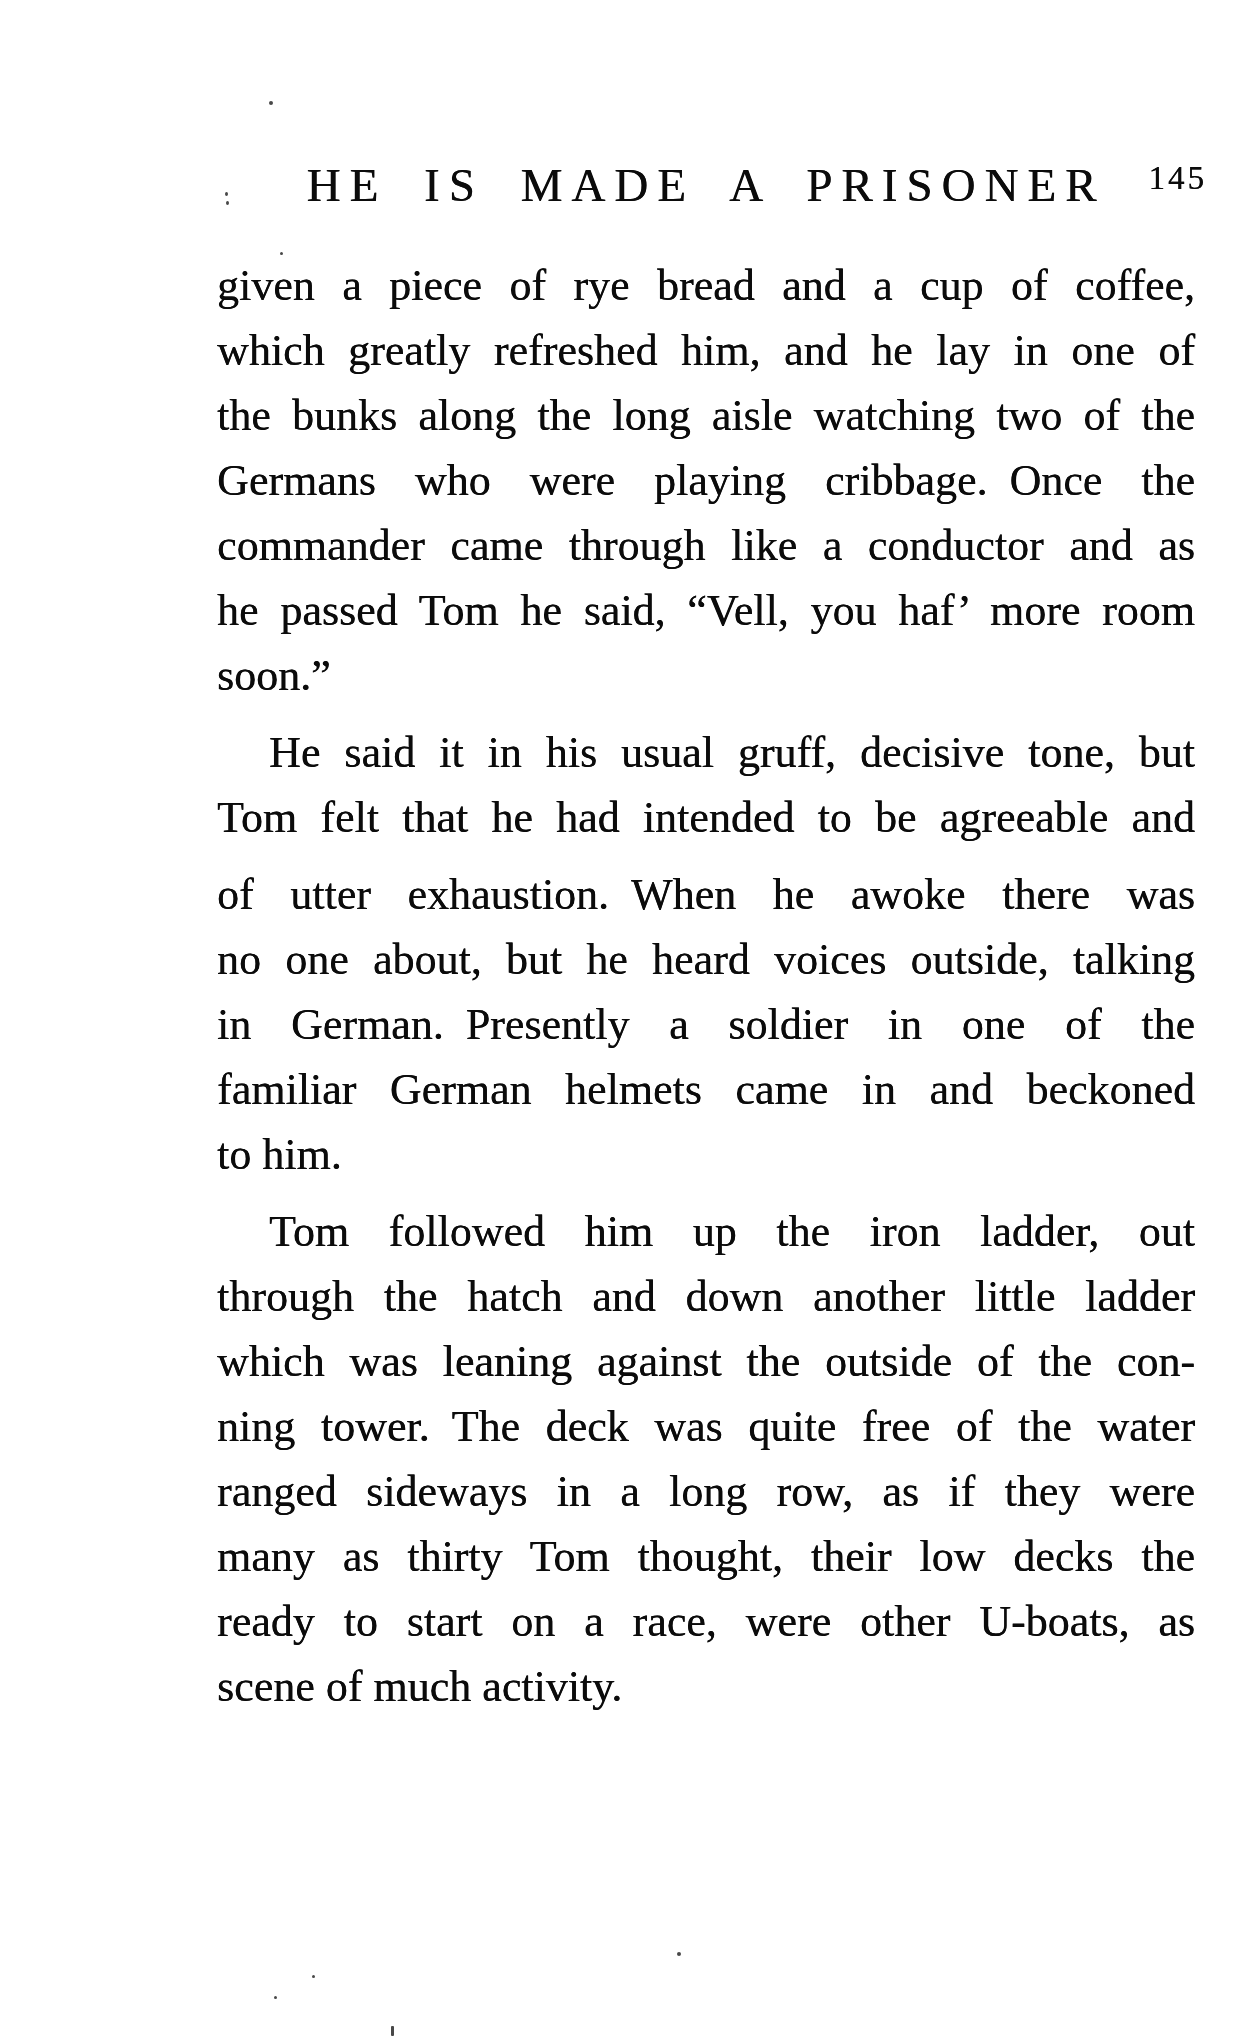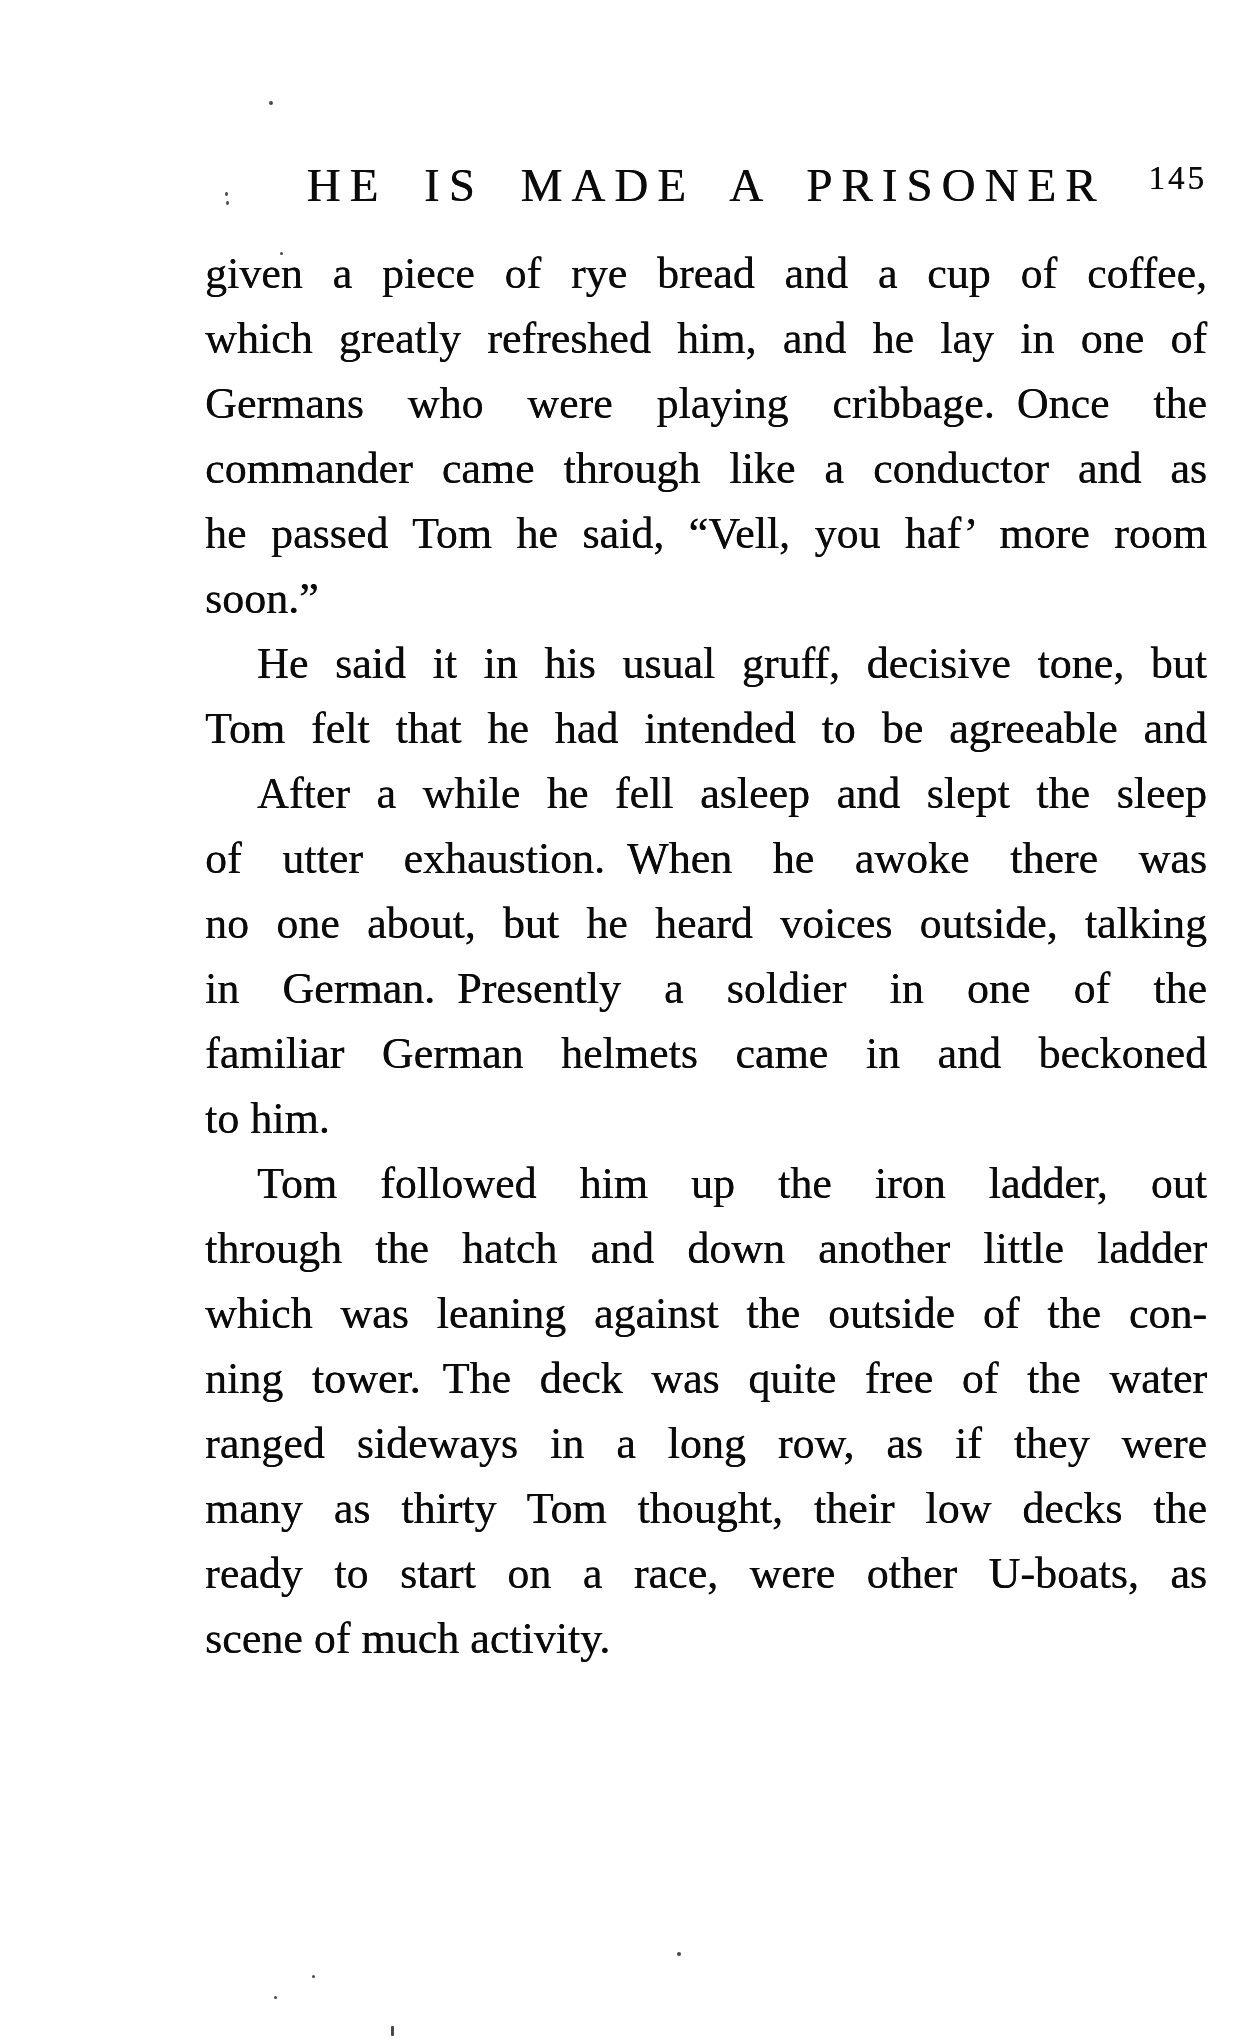--- a/index.html
+++ b/index.html
@@ -37,21 +37,21 @@
   }
   
   .text-block {
     position:absolute;
     left:205px; top:241px;
     width:1002px;
     font-size:44px;
     line-height:65px;
     text-shadow:0.35px 0 0 currentColor;
   }
-  .paragraph { margin:0; }
+  .paragraph { margin:12px; }
   .line { margin:0; }
   .line.fill {
     text-align:justify;
     text-align-last:justify;
     text-justify:inter-word;
   }
   .line.end { text-align:left; }
   .line.indent { text-indent:52px; }
   
   .speck {
@@ -68,31 +68,31 @@
 
   <header class="running-head">
     <span class="head-title">HE IS MADE A PRISONER</span>
     <span class="page-num">145</span>
   </header>
 
   <main class="text-block">
       <div class="paragraph">
         <div class="line fill">given a piece of rye bread and a cup of coffee,</div>
         <div class="line fill">which greatly refreshed him, and he lay in one of</div>
+        <div class="line fill">the bunks along the long aisle watching two of the</div>
         <div class="line fill">Germans who were playing cribbage. Once the</div>
         <div class="line fill">commander came through like a conductor and as</div>
         <div class="line fill">he passed Tom he said, “Vell, you haf’ more room</div>
         <div class="line end">soon.”</div>
       </div>
       <div class="paragraph">
         <div class="line fill indent">He said it in his usual gruff, decisive tone, but</div>
         <div class="line fill">Tom felt that he had intended to be agreeable and</div>
       </div>
       <div class="paragraph">
-        <div class="line fill indent">After a while he fell asleep and slept the sleep</div>
         <div class="line fill">of utter exhaustion. When he awoke there was</div>
         <div class="line fill">no one about, but he heard voices outside, talking</div>
         <div class="line fill">in German. Presently a soldier in one of the</div>
         <div class="line fill">familiar German helmets came in and beckoned</div>
         <div class="line end">to him.</div>
       </div>
       <div class="paragraph">
         <div class="line fill indent">Tom followed him up the iron ladder, out</div>
         <div class="line fill">through the hatch and down another little ladder</div>
         <div class="line fill">which was leaning against the outside of the con-</div>

